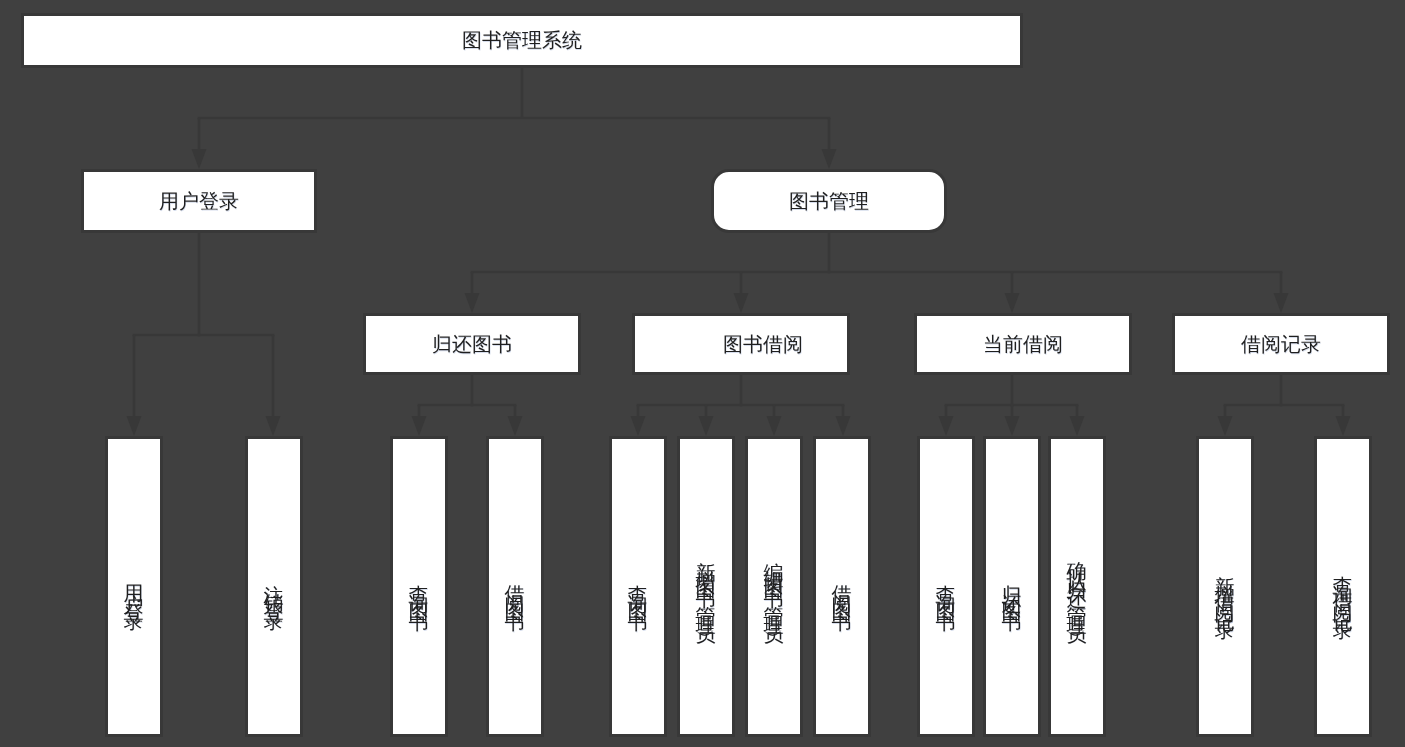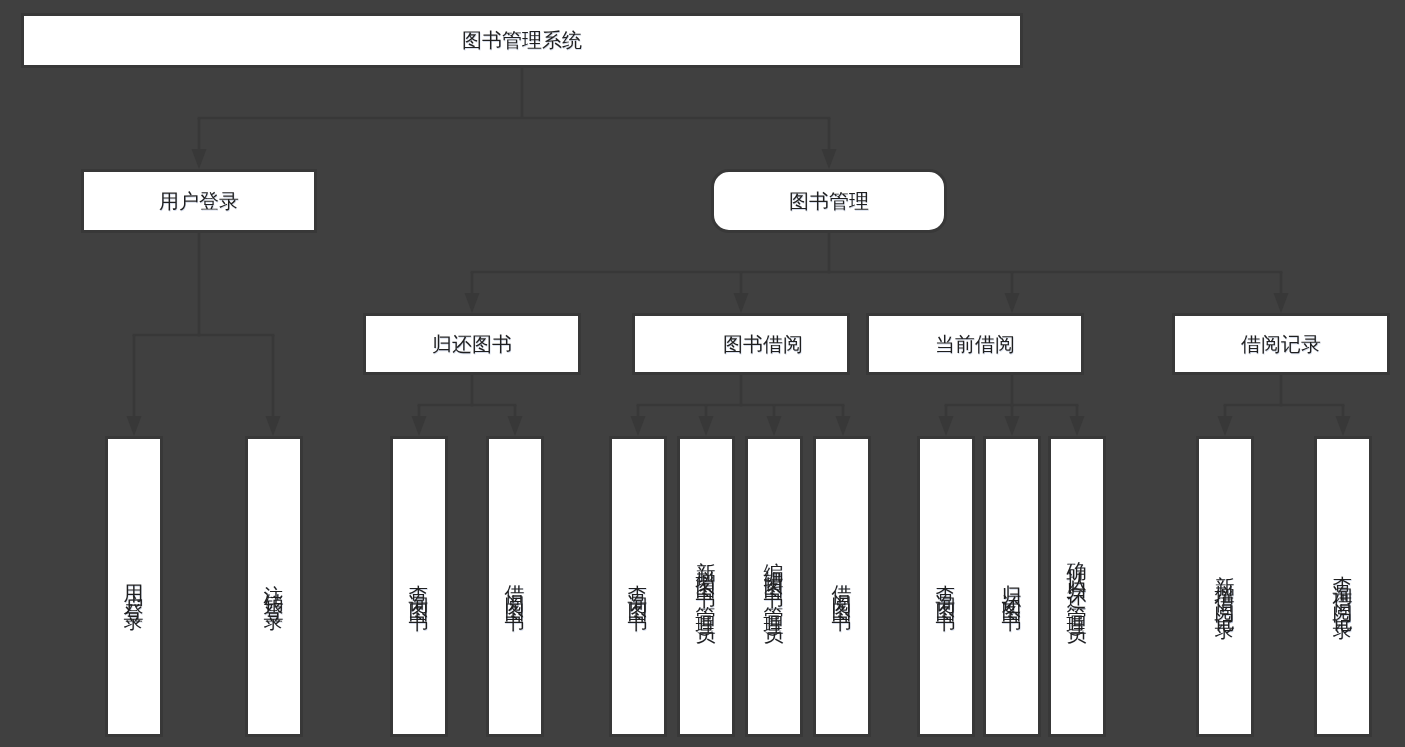--- a/index.html
+++ b/index.html
@@ -134,21 +134,21 @@
   <div class="node node-l1" style="left:711px;border-radius:18px;">
     <span>图书管理</span>
   </div>
 
   <div class="node node-l2" style="left:363px;">
     <span>归还图书</span>
   </div>
   <div class="node node-l2" style="left:632px;padding-left:44px;">
     <span>图书借阅</span>
   </div>
-  <div class="node node-l2" style="left:866px;">
+  <div class="node node-l2" style="left:914px;">
     <span>当前借阅</span>
   </div>
   <div class="node node-l2" style="left:1172px;">
     <span>借阅记录</span>
   </div>
 
   <div class="node leaf" style="left:105px;">
     <span class="vtext">用户登录</span>
   </div>
   <div class="node leaf" style="left:245px;">

